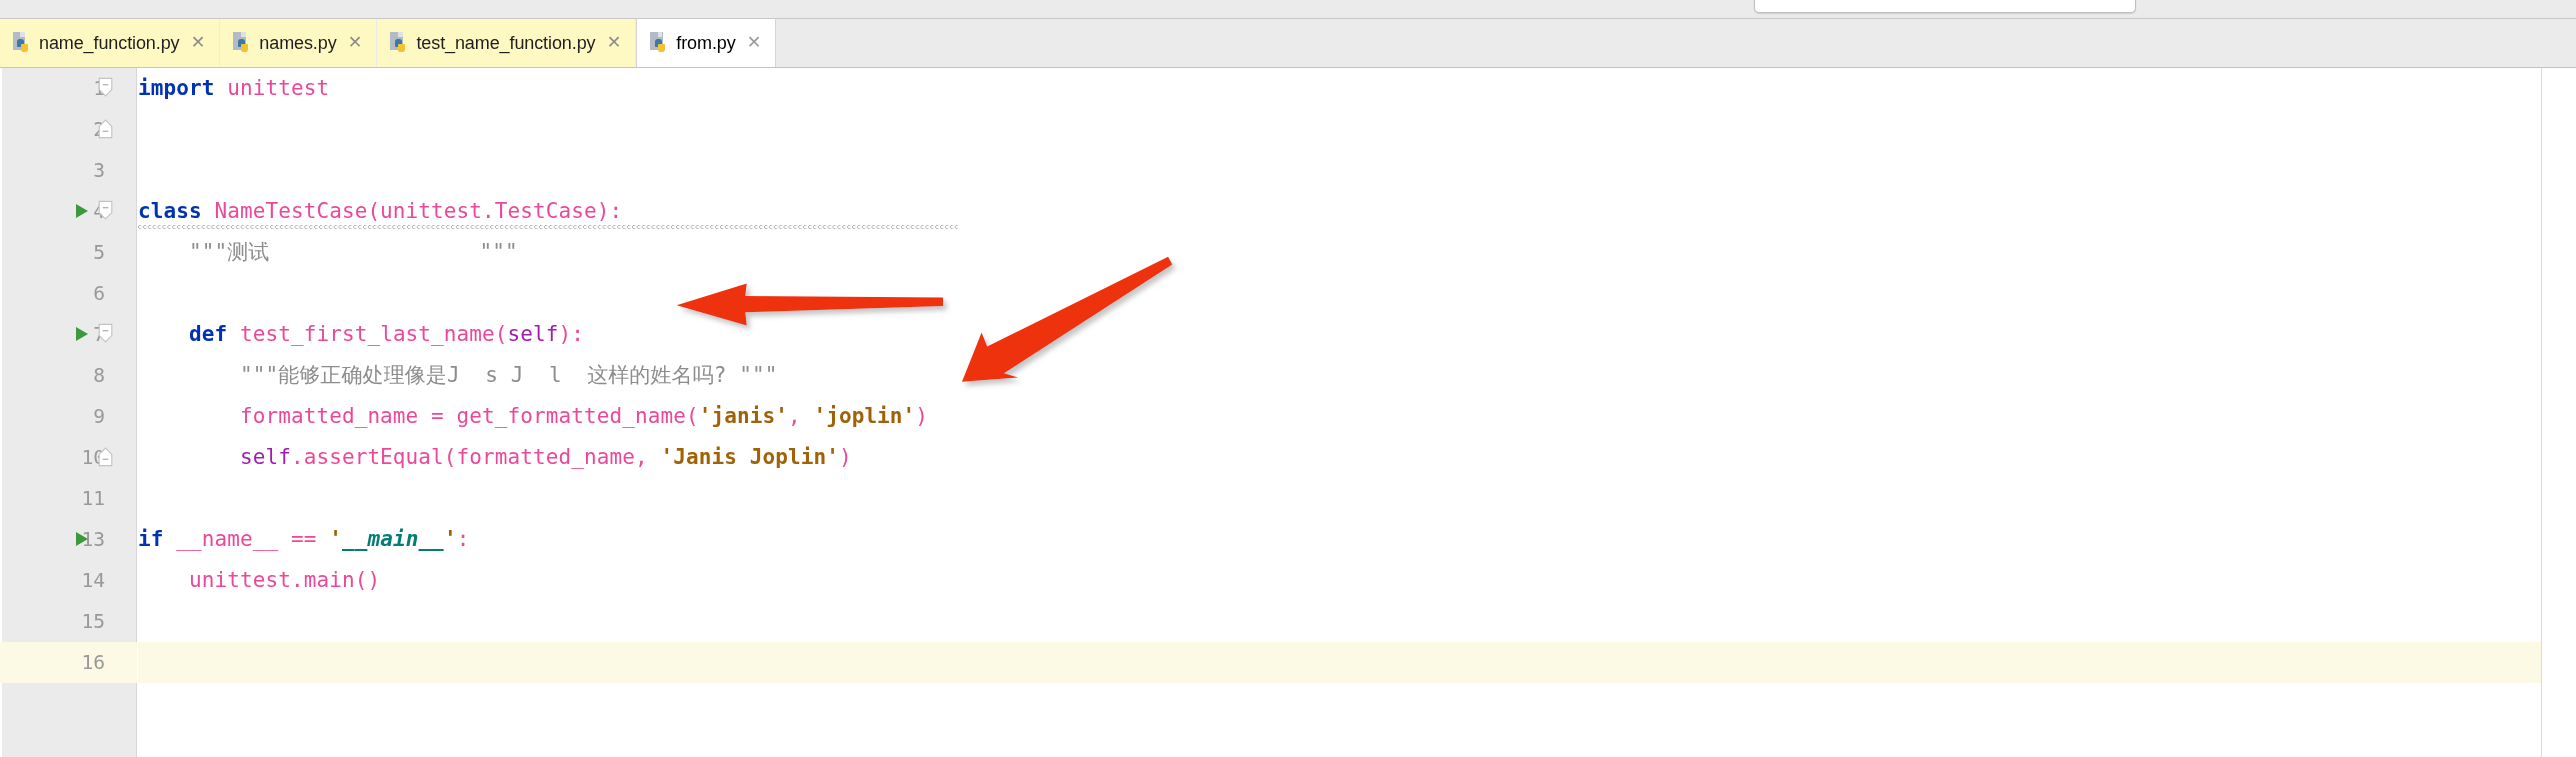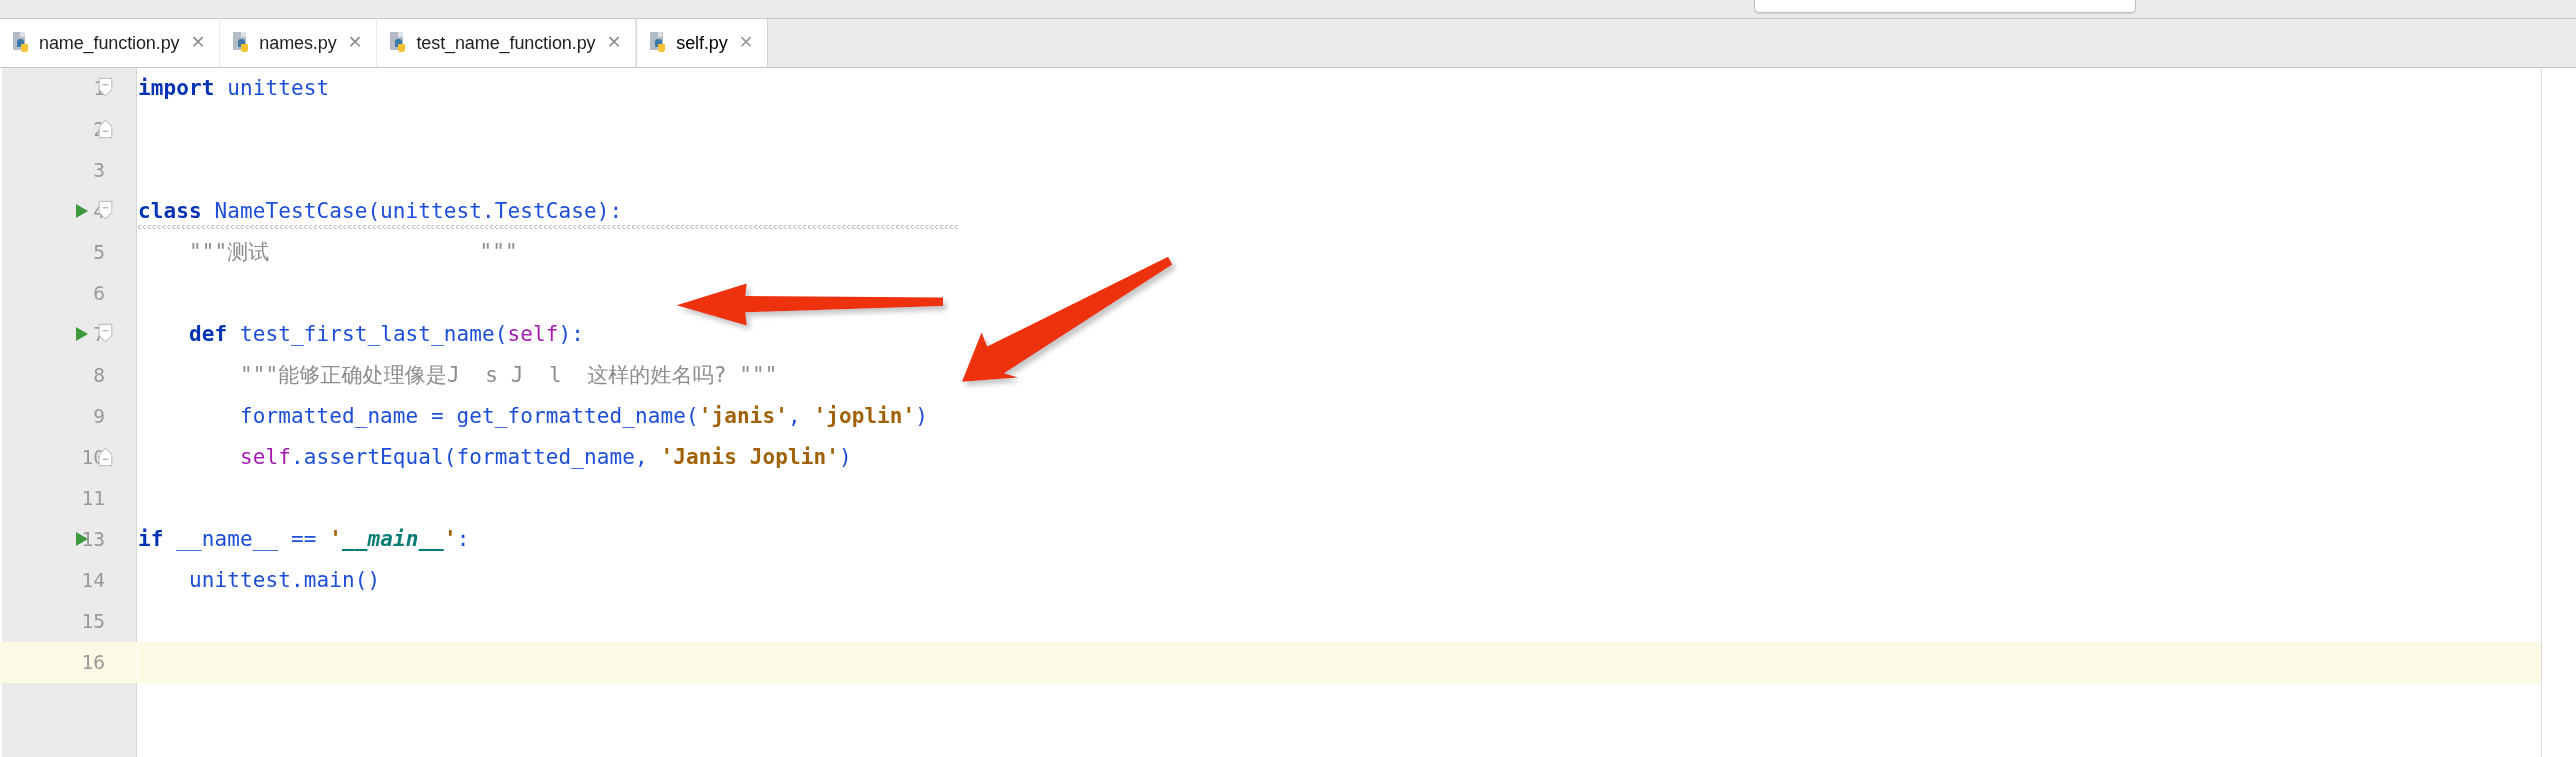--- a/index.html
+++ b/index.html
@@ -34,21 +34,21 @@
     width: 2576px; height: 48px;
     background: #ebebeb;
     display: flex;
     align-items: stretch;
   }
   .tab {
     display: flex;
     align-items: center;
     gap: 8.4px;
     padding: 0 14px 0 12.6px;
-    background: #ffffff;
+    background: #fef9c3;
     border-right: 0.7px solid #ebebeb;
     cursor: pointer;
     position: relative;
   }
   .tab.active {
     background: #ffffff;
     border-right: 0.7px solid #d5d5d5;
     border-left: 0.7px solid #d5d5d5;
   }
   .tab-label {
@@ -169,21 +169,21 @@
     font-family: "DejaVu Sans Mono", monospace;
     font-size: 21px;
     color: #080808;
     line-height: 41px;
     letter-spacing: 0.1px;
     white-space: pre;
   }
 
   
   .kw      { color: #0033b3; font-weight: bold; }
-  .ident   { color: #1d4ed8; }
+  .ident   { color: #ec4899; }
   .str     { color: #a16207; font-weight: bold; }
   .selfkw  { color: #a21caf; }
   .doc     { color: #8c8c8c; }
   .dunder  { color: #067d74; font-weight: bold; font-style: italic; }
 
   .squiggle {
     position: absolute;
     left: 138px;
     top: 32px;
     height: 6.3px;
@@ -238,21 +238,21 @@
       <span class="tab-label">test_name_function.py</span>
       <span class="tab-close">✕</span>
     </div>
     <div class="tab active">
       <span class="pyicon">
         <span class="sheet"></span>
         <span class="fold"></span>
         <span class="snake-b"></span>
         <span class="snake-y"></span>
       </span>
-      <span class="tab-label">self.py</span>
+      <span class="tab-label">from.py</span>
       <span class="tab-close">✕</span>
     </div>
   </div>
 
 <div class="editor">
   <div class="gutter"></div>
   <div class="left-edge"></div>
   <div class="lines" id="lines">
       <div class="line"><div class="lnum-bg"></div><div class="code-bg"></div><div class="lnum">1</div><div class="foldmark"><svg width="17" height="21" viewBox="0 0 24 30">
             <path d="M3 2 h18 v16 l-9 9 l-9 -9 Z" fill="#fff" stroke="#c3c3c3" stroke-width="1.6"></path>

